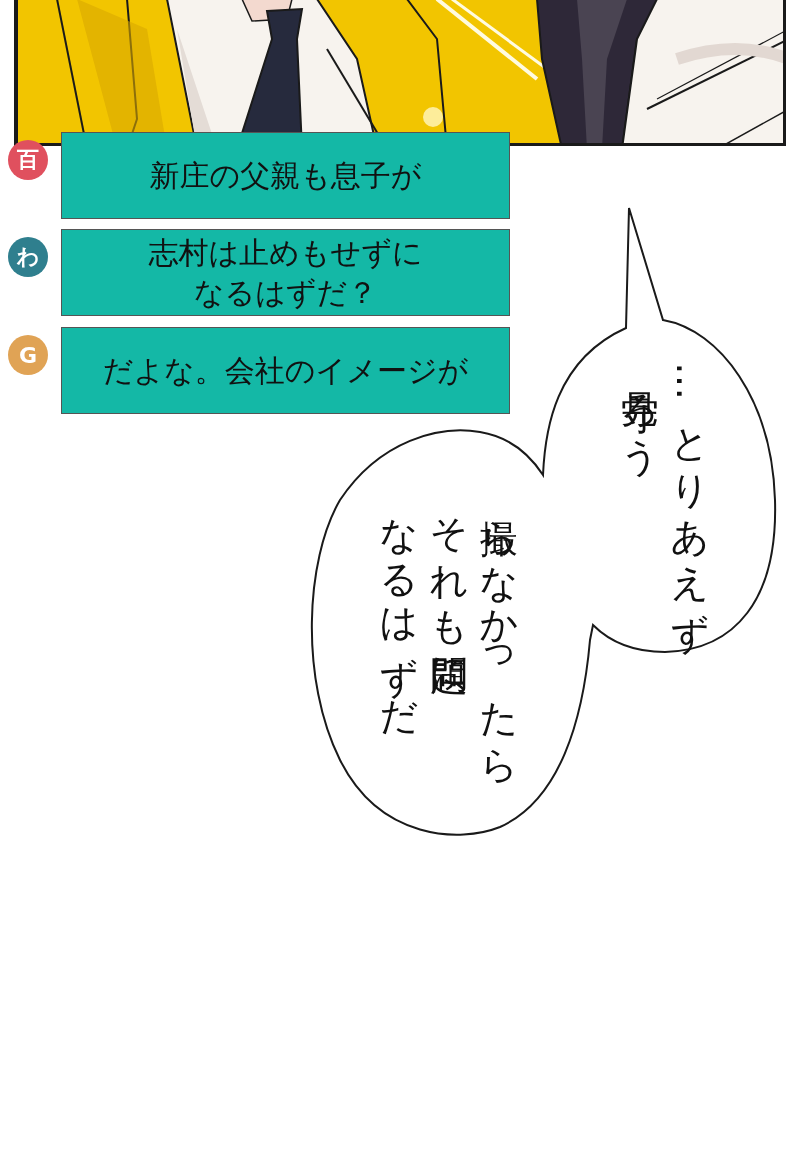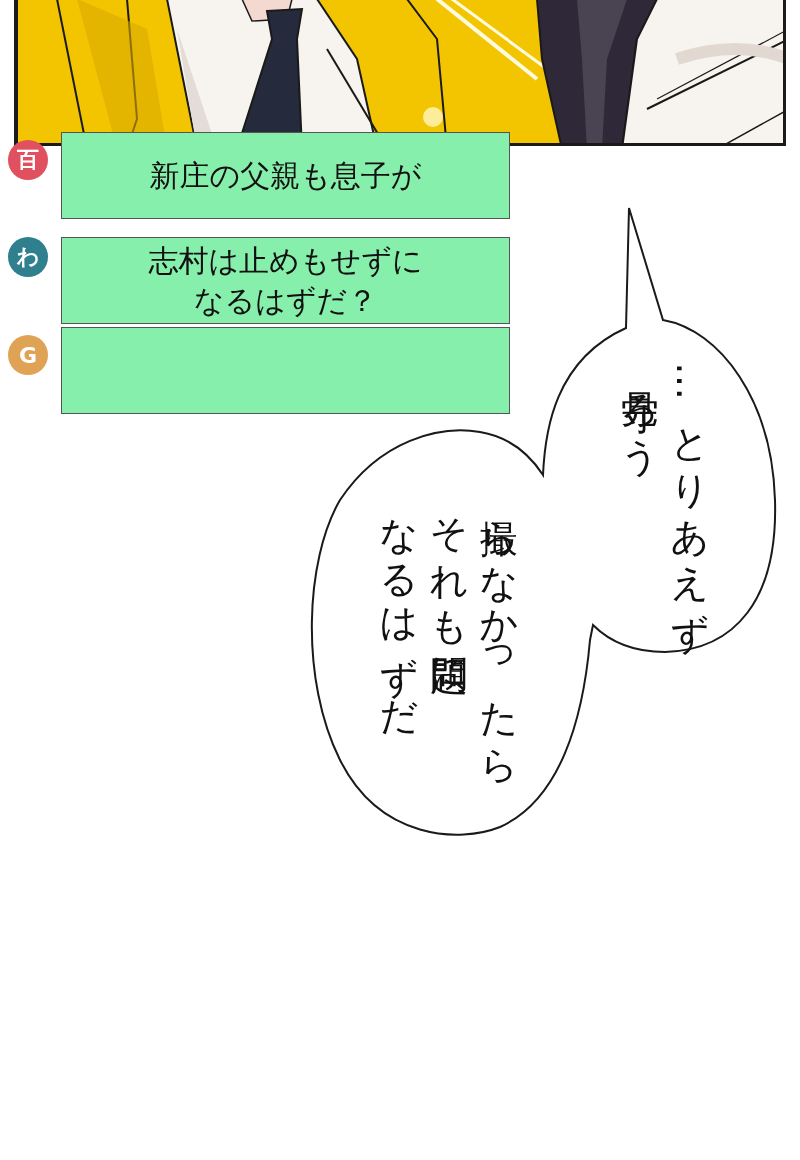--- a/index.html
+++ b/index.html
@@ -7,21 +7,21 @@
          font-family: "DejaVu Sans", "Liberation Sans", sans-serif; }
 
   .panel { position: absolute; left: 14px; top: -4px; width: 772px; height: 150px;
            border: 3px solid #1a1a1a; box-sizing: border-box; overflow: hidden; background: #f6f1ea; }
   .panel svg { position: absolute; left: 0; top: 0; }
 
   .comment { position: absolute; left: 0; width: 520px; height: 90px; }
   .avatar { position: absolute; left: 8px; width: 40px; height: 40px; border-radius: 50%;
             color: #fff; font-size: 22px; font-weight: bold; display: flex;
             align-items: center; justify-content: center; }
-  .cbox { position: absolute; left: 61px; width: 449px; height: 87px; background: #86efac;
+  .cbox { position: absolute; left: 61px; width: 449px; height: 87px; background: #14b8a6;
           border: 1.5px solid #555; box-sizing: border-box; display: flex; flex-direction: column;
           align-items: center; justify-content: center; font-size: 30px; line-height: 40px; color: #111; }
   .cbox span { display: block; white-space: nowrap; }
 
   .bubbles { position: absolute; left: 0; top: 0; }
   .vtext { position: absolute; writing-mode: vertical-rl; font-size: 38px; line-height: 50px;
            color: #111; letter-spacing: 2px; white-space: nowrap; }
 </style>
 </head>
 <body>
@@ -70,31 +70,32 @@
   </div>
   <div class="cbox" style="top:0;">
     <span>新庄の父親も息子が</span>
   </div>
 </div>
 
 <div class="comment" style="top:229px;">
   <div class="avatar" style="top:8px; background:#2f7f8e;">
     <span>わ</span>
   </div>
-  <div class="cbox" style="top:8px;">
+  <div class="cbox" style="top:0;">
     <span>志村は止めもせずに</span>
     <span>なるはずだ？</span>
   </div>
 </div>
 
 <div class="comment" style="top:327px;">
   <div class="avatar" style="top:8px; background:#e0a355;">
     <span>G</span>
   </div>
   <div class="cbox" style="top:0;">
+    <span>だよな。会社のイメージが</span>
   </div>
 </div>
 
 <svg class="bubbles" width="800" height="1160" viewBox="0 0 800 1160">
 
   <path d="M629,208 L663,320
            C720,330 772,400 775,500
            C778,600 735,650 665,652
            C630,652 608,640 593,625
            L590,640

